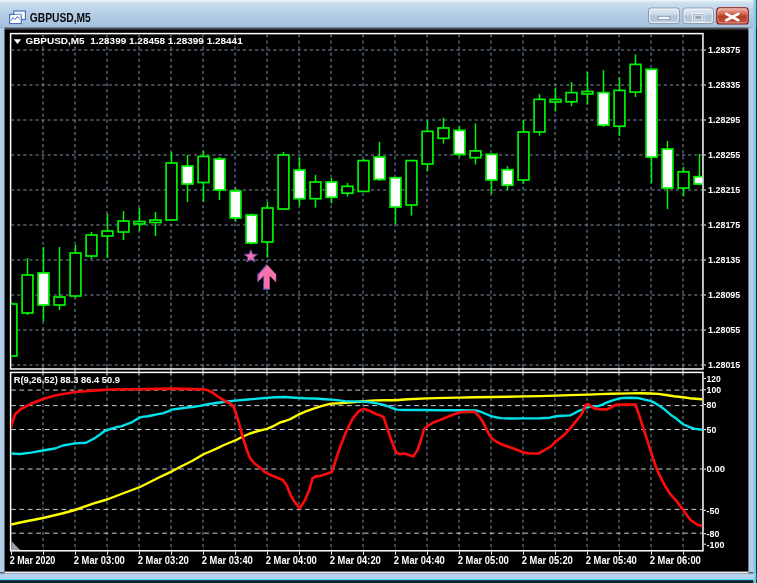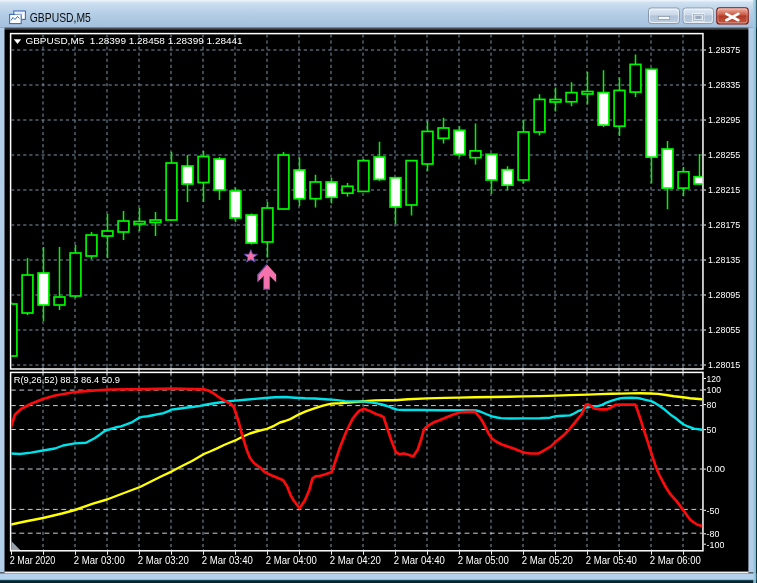--- a/index.html
+++ b/index.html
@@ -1,15 +1,15 @@
 <!DOCTYPE html>
 <html><head><meta charset="utf-8"><title>GBPUSD,M5</title>
 <style>
 html,body{margin:0;padding:0;background:#000;}
-#w{position:relative;width:757px;height:583px;overflow:hidden;}
+#w{position:relative;width:757px;height:583px;overflow:hidden;font-weight:bold;}
 svg{display:block}
 text{font-family:"Liberation Sans",sans-serif;}
 </style></head>
 <body>
 <div id="w">
 <svg width="757" height="583" viewBox="0 0 757 583" font-family="Liberation Sans, sans-serif">
 <defs>
 <linearGradient id="tb" x1="0" y1="0" x2="0" y2="1">
  <stop offset="0" stop-color="#d8e7f5"></stop>
           <stop offset="0.22" stop-color="#c4d9ec"></stop>

